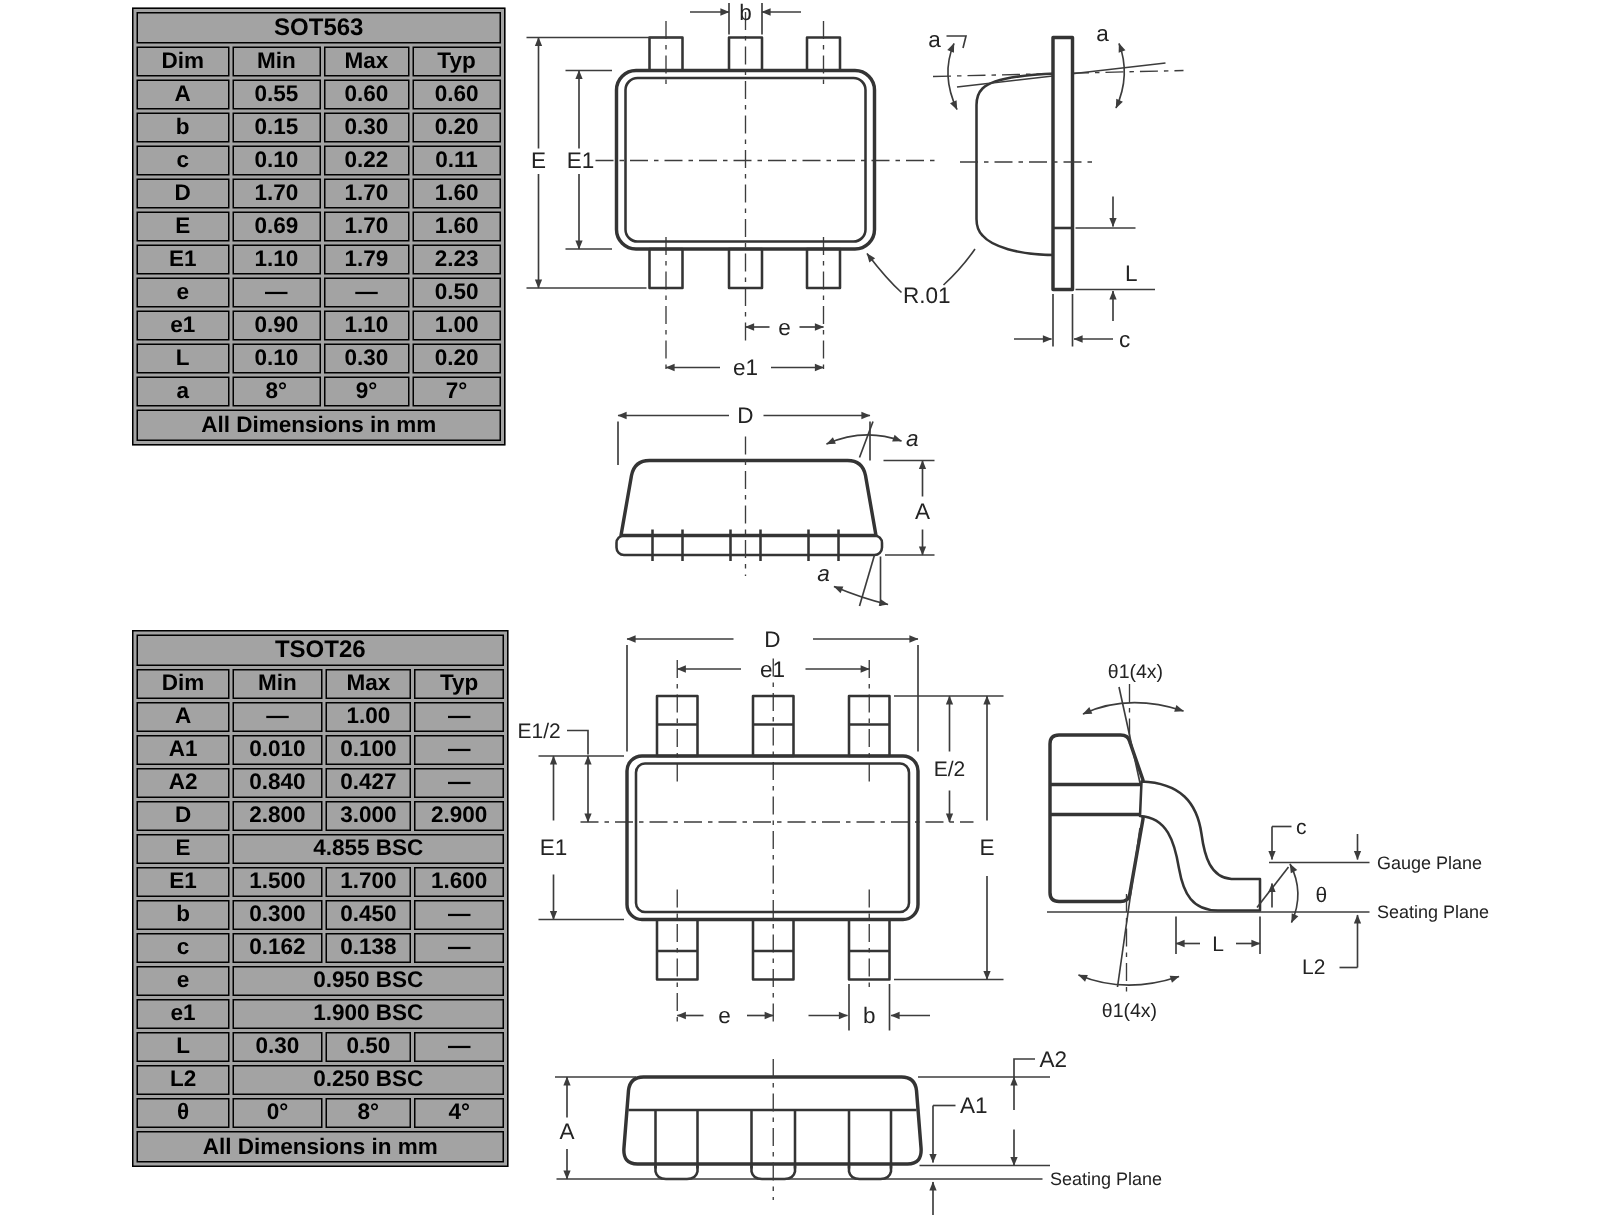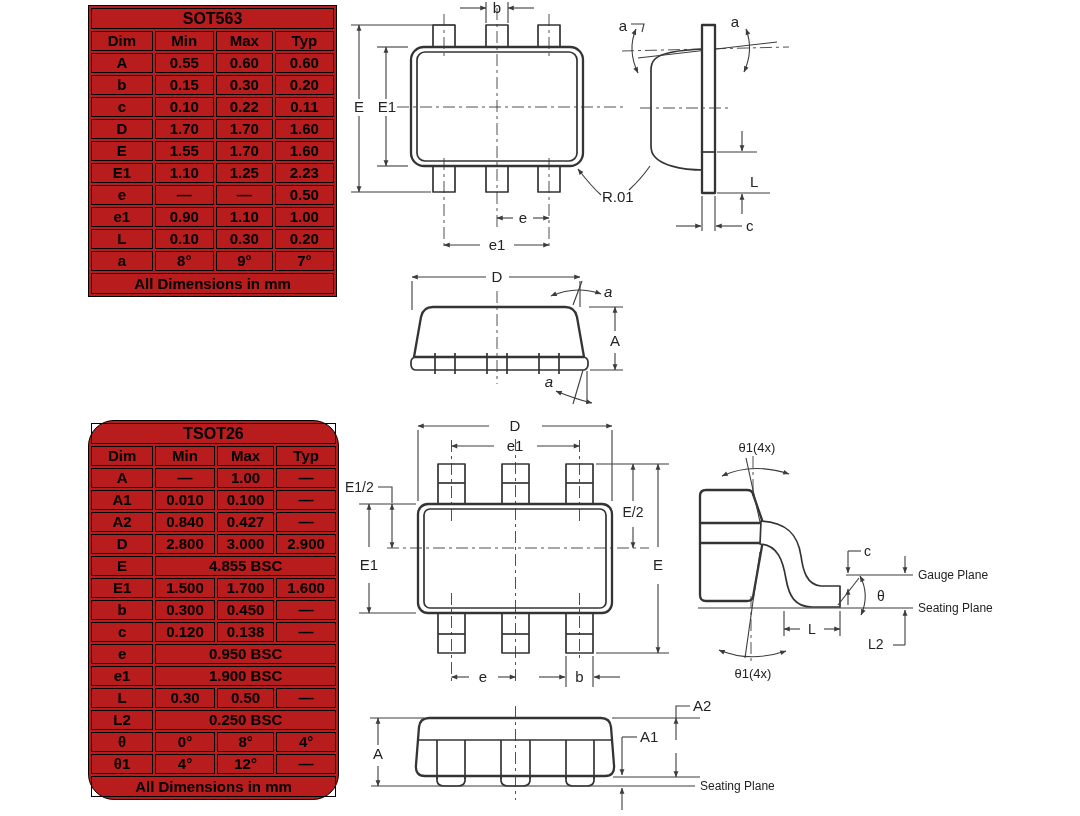--- a/index.html
+++ b/index.html
@@ -1,20 +1,20 @@
 <!DOCTYPE html>
 <html><head>
 <meta charset="utf-8">
 <style>
   html,body{margin:0;padding:0;background:#fff;}
   .canvas{position:relative;width:1080px;height:816px;background:#fff;overflow:hidden;
           font-family:"Liberation Sans",sans-serif;}
   .drawings{position:absolute;left:0;top:0;}
   
-  .dim-table{position:absolute;border-collapse:separate;border-spacing:2px;background:#b91c1c;
+  .dim-table{position:absolute;border-collapse:separate;border-spacing:2px;background:#a3a3a3;
              border:1.6px solid #000;table-layout:fixed;}
   .dim-table th,.dim-table td{border:1.2px solid #000;text-align:center;vertical-align:middle;
              font-family:"Liberation Sans",sans-serif;font-weight:bold;color:#000;
              font-size:15px;line-height:16px;padding:1px 0;white-space:nowrap;overflow:hidden;}
   .dim-table .ttl{font-size:16px;line-height:17px;}
   .dim-table .ftr{font-size:15px;line-height:17px;margin-top:19px;}
   
   .thick{stroke:#343434;stroke-width:2.3;fill:none;stroke-linejoin:round;}
   .med{stroke:#343434;stroke-width:1.7;fill:none;stroke-linejoin:round;}
   .dim{stroke:#3c3c3c;stroke-width:1.1;fill:none;}
@@ -324,28 +324,28 @@
           <td>0.11</td>
         </tr>
     <tr>
           <th>D</th>
           <td>1.70</td>
           <td>1.70</td>
           <td>1.60</td>
         </tr>
     <tr>
           <th>E</th>
-          <td>1.55</td>
+          <td>0.69</td>
           <td>1.70</td>
           <td>1.60</td>
         </tr>
     <tr>
           <th>E1</th>
           <td>1.10</td>
-          <td>1.25</td>
+          <td>1.79</td>
           <td>2.23</td>
         </tr>
     <tr>
           <th>e</th>
           <td>—</td>
           <td>—</td>
           <td>0.50</td>
         </tr>
     <tr>
           <th>e1</th>
@@ -364,21 +364,21 @@
           <td>8°</td>
           <td>9°</td>
           <td>7°</td>
         </tr>
     <tr>
           <td colspan="4" class="ftr">All Dimensions in mm</td>
         </tr>
   </tbody>
     </table>
 
-  <table class="dim-table" style="left:88px;top:420px;width:251px;border-radius:26px;">
+  <table class="dim-table" style="left:88px;top:420px;width:251px;">
     <colgroup>
         <col style="width:26%">
         <col style="width:25%">
         <col style="width:24%">
         <col style="width:25%">
       </colgroup>
     <tbody>
         <tr>
           <th colspan="4" class="ttl">TSOT26</th>
         </tr>
@@ -423,21 +423,21 @@
           <td>1.600</td>
         </tr>
     <tr>
           <th>b</th>
           <td>0.300</td>
           <td>0.450</td>
           <td>—</td>
         </tr>
     <tr>
           <th>c</th>
-          <td>0.120</td>
+          <td>0.162</td>
           <td>0.138</td>
           <td>—</td>
         </tr>
     <tr>
           <th>e</th>
           <td colspan="3">0.950 BSC</td>
         </tr>
     <tr>
           <th>e1</th>
           <td colspan="3">1.900 BSC</td>
@@ -452,24 +452,18 @@
           <th>L2</th>
           <td colspan="3">0.250 BSC</td>
         </tr>
     <tr>
           <th>θ</th>
           <td>0°</td>
           <td>8°</td>
           <td>4°</td>
         </tr>
     <tr>
-          <th>θ1</th>
-          <td>4°</td>
-          <td>12°</td>
-          <td>—</td>
-        </tr>
-    <tr>
           <td colspan="4" class="ftr">All Dimensions in mm</td>
         </tr>
   </tbody>
     </table>
 
 </div>
 
 </body></html>

